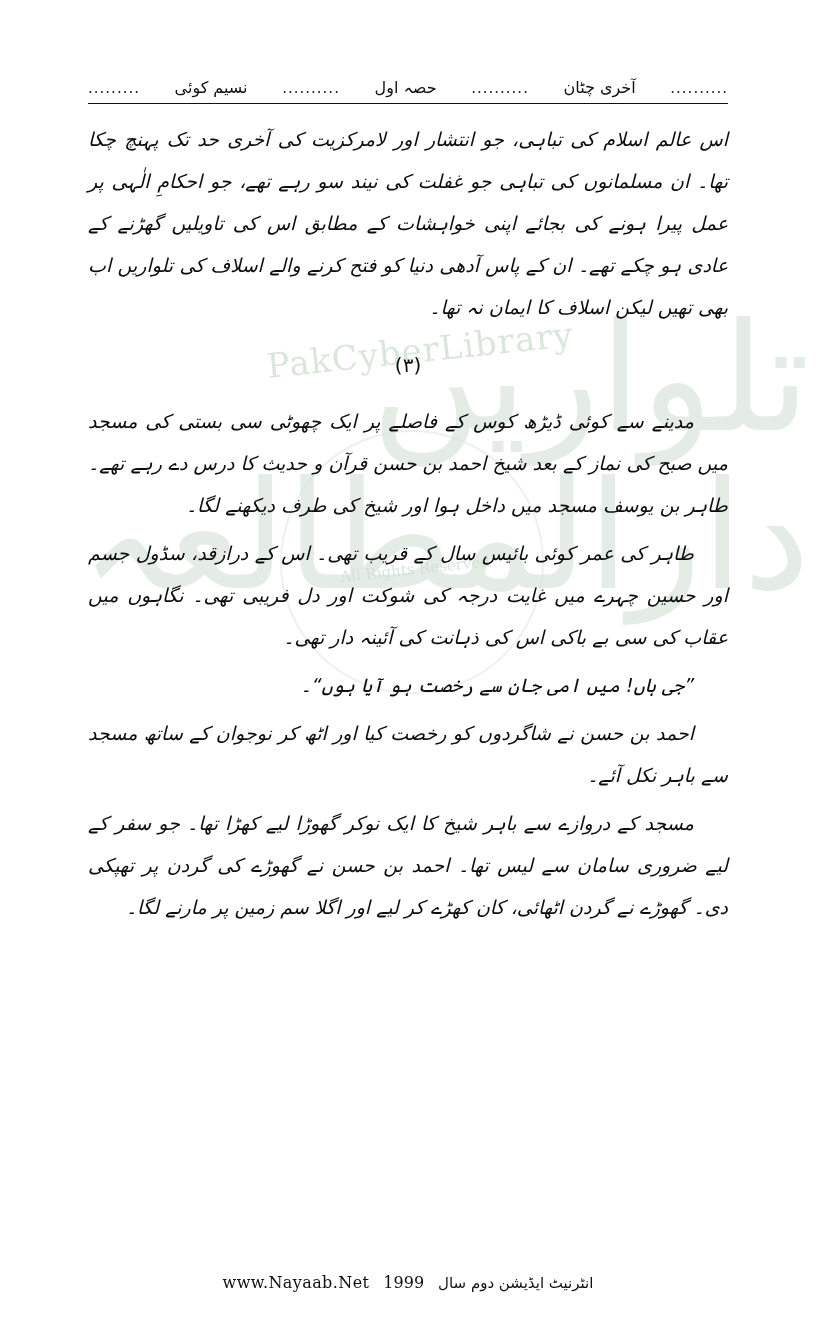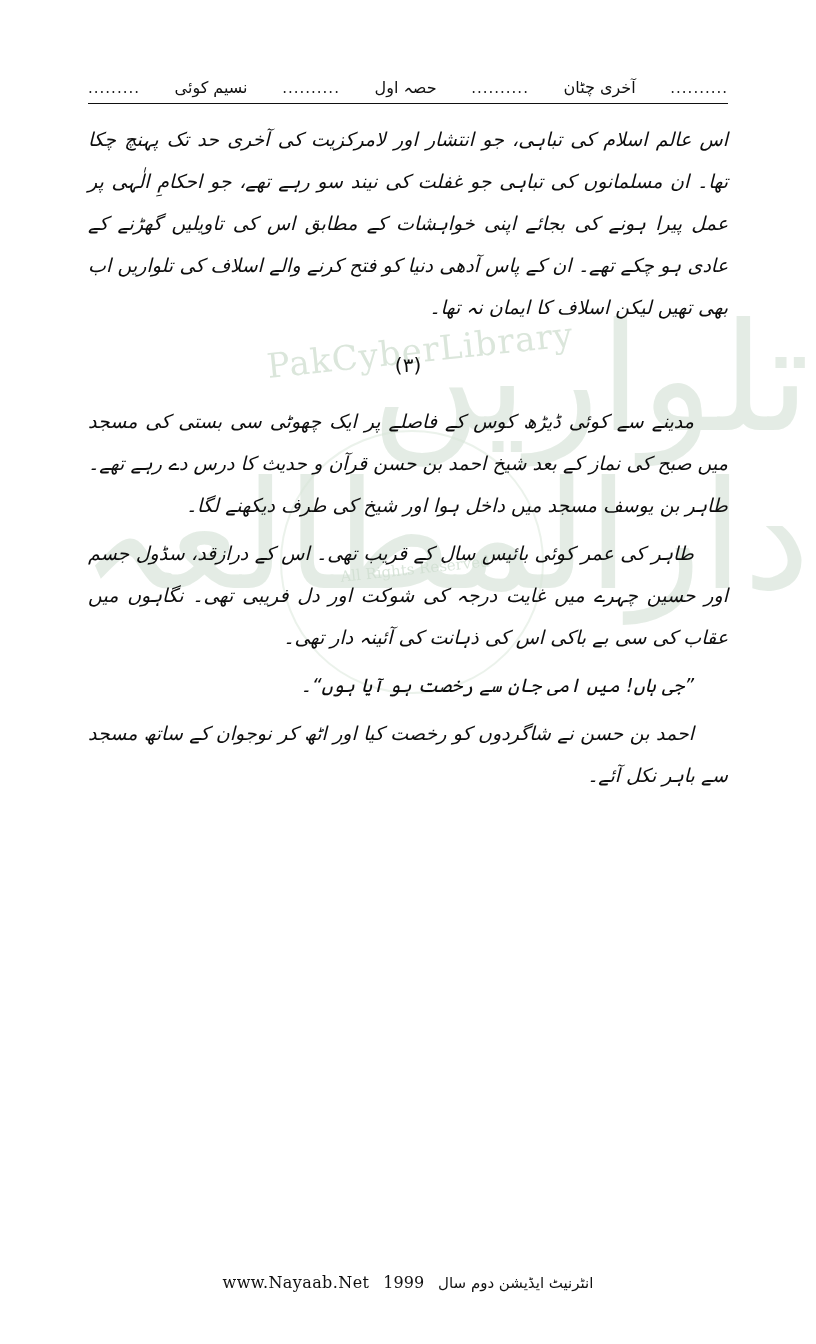--- a/index.html
+++ b/index.html
@@ -177,20 +177,21 @@
   <div class="content">
 
     <p class="para">اس عالم اسلام کی تباہی، جو انتشار اور لامرکزیت کی آخری حد تک پہنچ چکا تھا۔ ان مسلمانوں کی تباہی جو غفلت کی نیند سو رہے تھے، جو احکامِ الٰہی پر عمل پیرا ہونے کی بجائے اپنی خواہشات کے مطابق اس کی تاویلیں گھڑنے کے عادی ہو چکے تھے۔ ان کے پاس آدھی دنیا کو فتح کرنے والے اسلاف کی تلواریں اب بھی تھیں لیکن اسلاف کا ایمان نہ تھا۔</p>
 
     <div class="section-num">(۳)</div>
 
     <p class="para indent">مدینے سے کوئی ڈیڑھ کوس کے فاصلے پر ایک چھوٹی سی بستی کی مسجد میں صبح کی نماز کے بعد شیخ احمد بن حسن قرآن و حدیث کا درس دے رہے تھے۔ طاہر بن یوسف مسجد میں داخل ہوا اور شیخ کی طرف دیکھنے لگا۔</p>
     <p class="para indent">طاہر کی عمر کوئی بائیس سال کے قریب تھی۔ اس کے درازقد، سڈول جسم اور حسین چہرے میں غایت درجہ کی شوکت اور دل فریبی تھی۔ نگاہوں میں عقاب کی سی بے باکی اس کی ذہانت کی آئینہ دار تھی۔</p>
     <p class="para indent">”جی ہاں! میں امی جان سے رخصت ہو آیا ہوں“۔</p>
     <p class="para indent">احمد بن حسن نے شاگردوں کو رخصت کیا اور اٹھ کر نوجوان کے ساتھ مسجد سے باہر نکل آئے۔</p>
+    <p class="para indent">مسجد کے دروازے سے باہر شیخ کا ایک نوکر گھوڑا لیے کھڑا تھا۔ جو سفر کے لیے ضروری سامان سے لیس تھا۔ احمد بن حسن نے گھوڑے کی گردن پر تھپکی دی۔ گھوڑے نے گردن اٹھائی، کان کھڑے کر لیے اور اگلا سم زمین پر مارنے لگا۔</p>
 
   </div>
 
   <div class="footer">
     <span>انٹرنیٹ ایڈیشن دوم سال</span>
     <span class="year">1999</span>
     <span class="site">www.Nayaab.Net</span>
   </div>
 
 </div>

